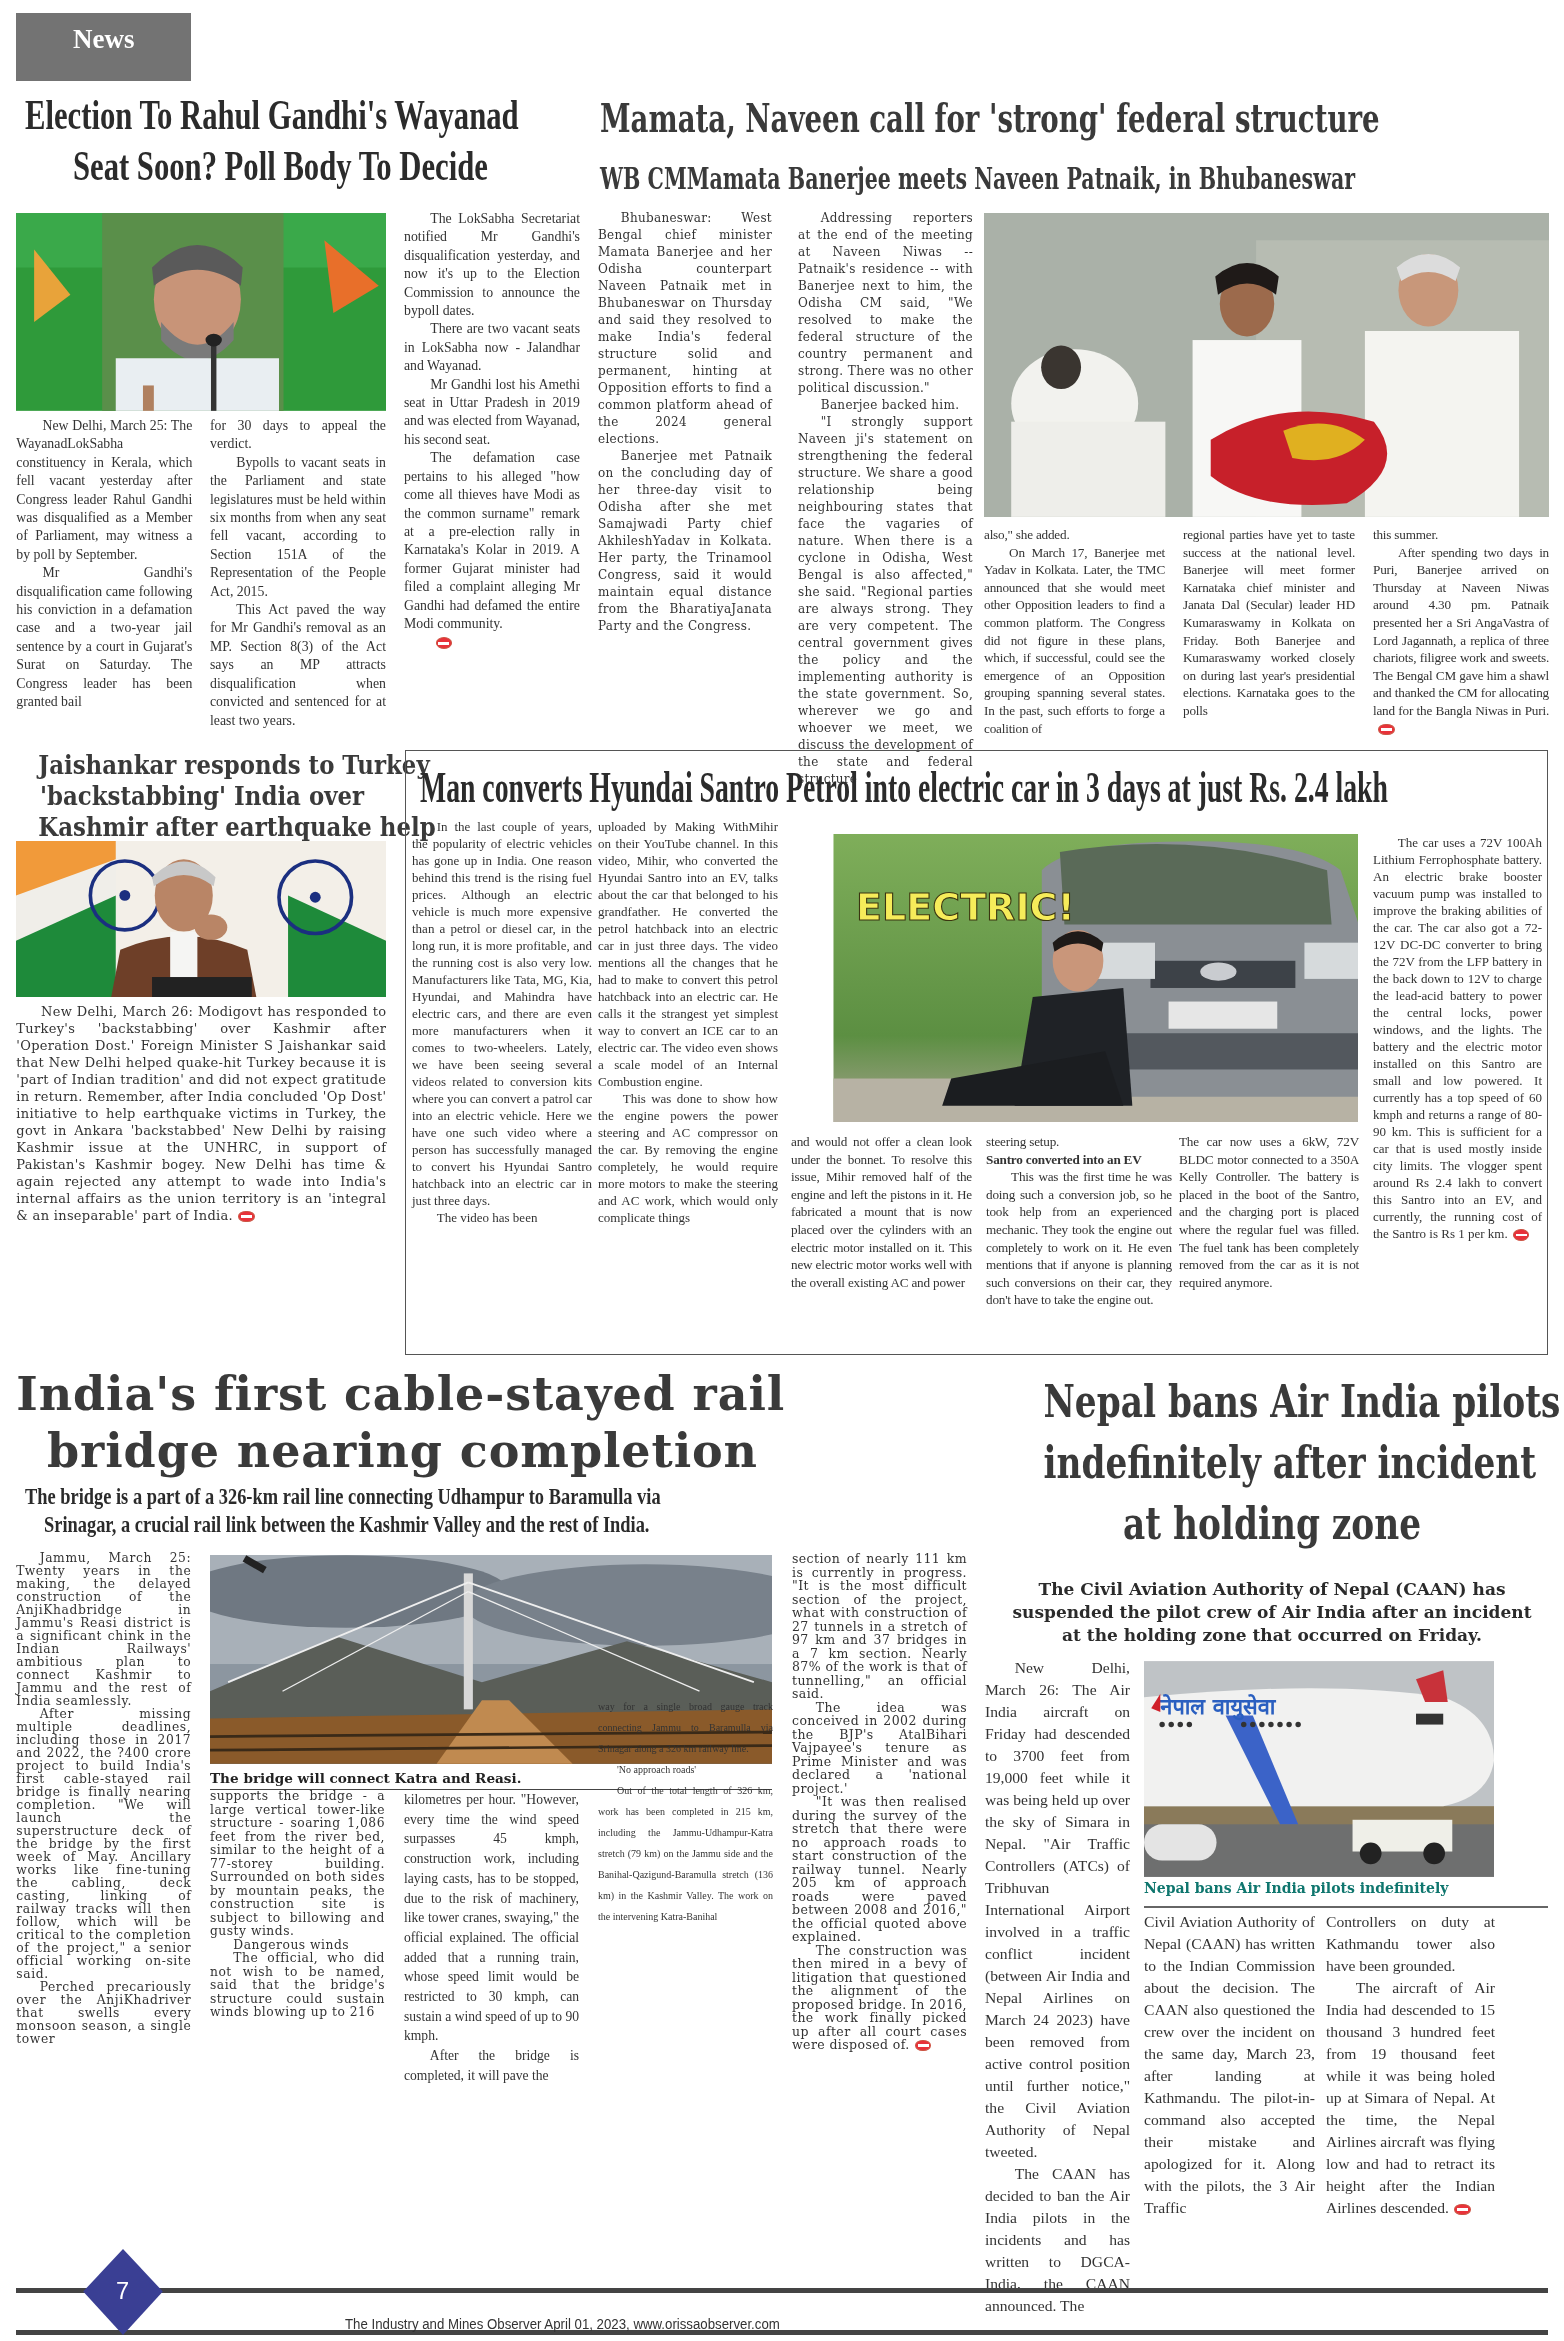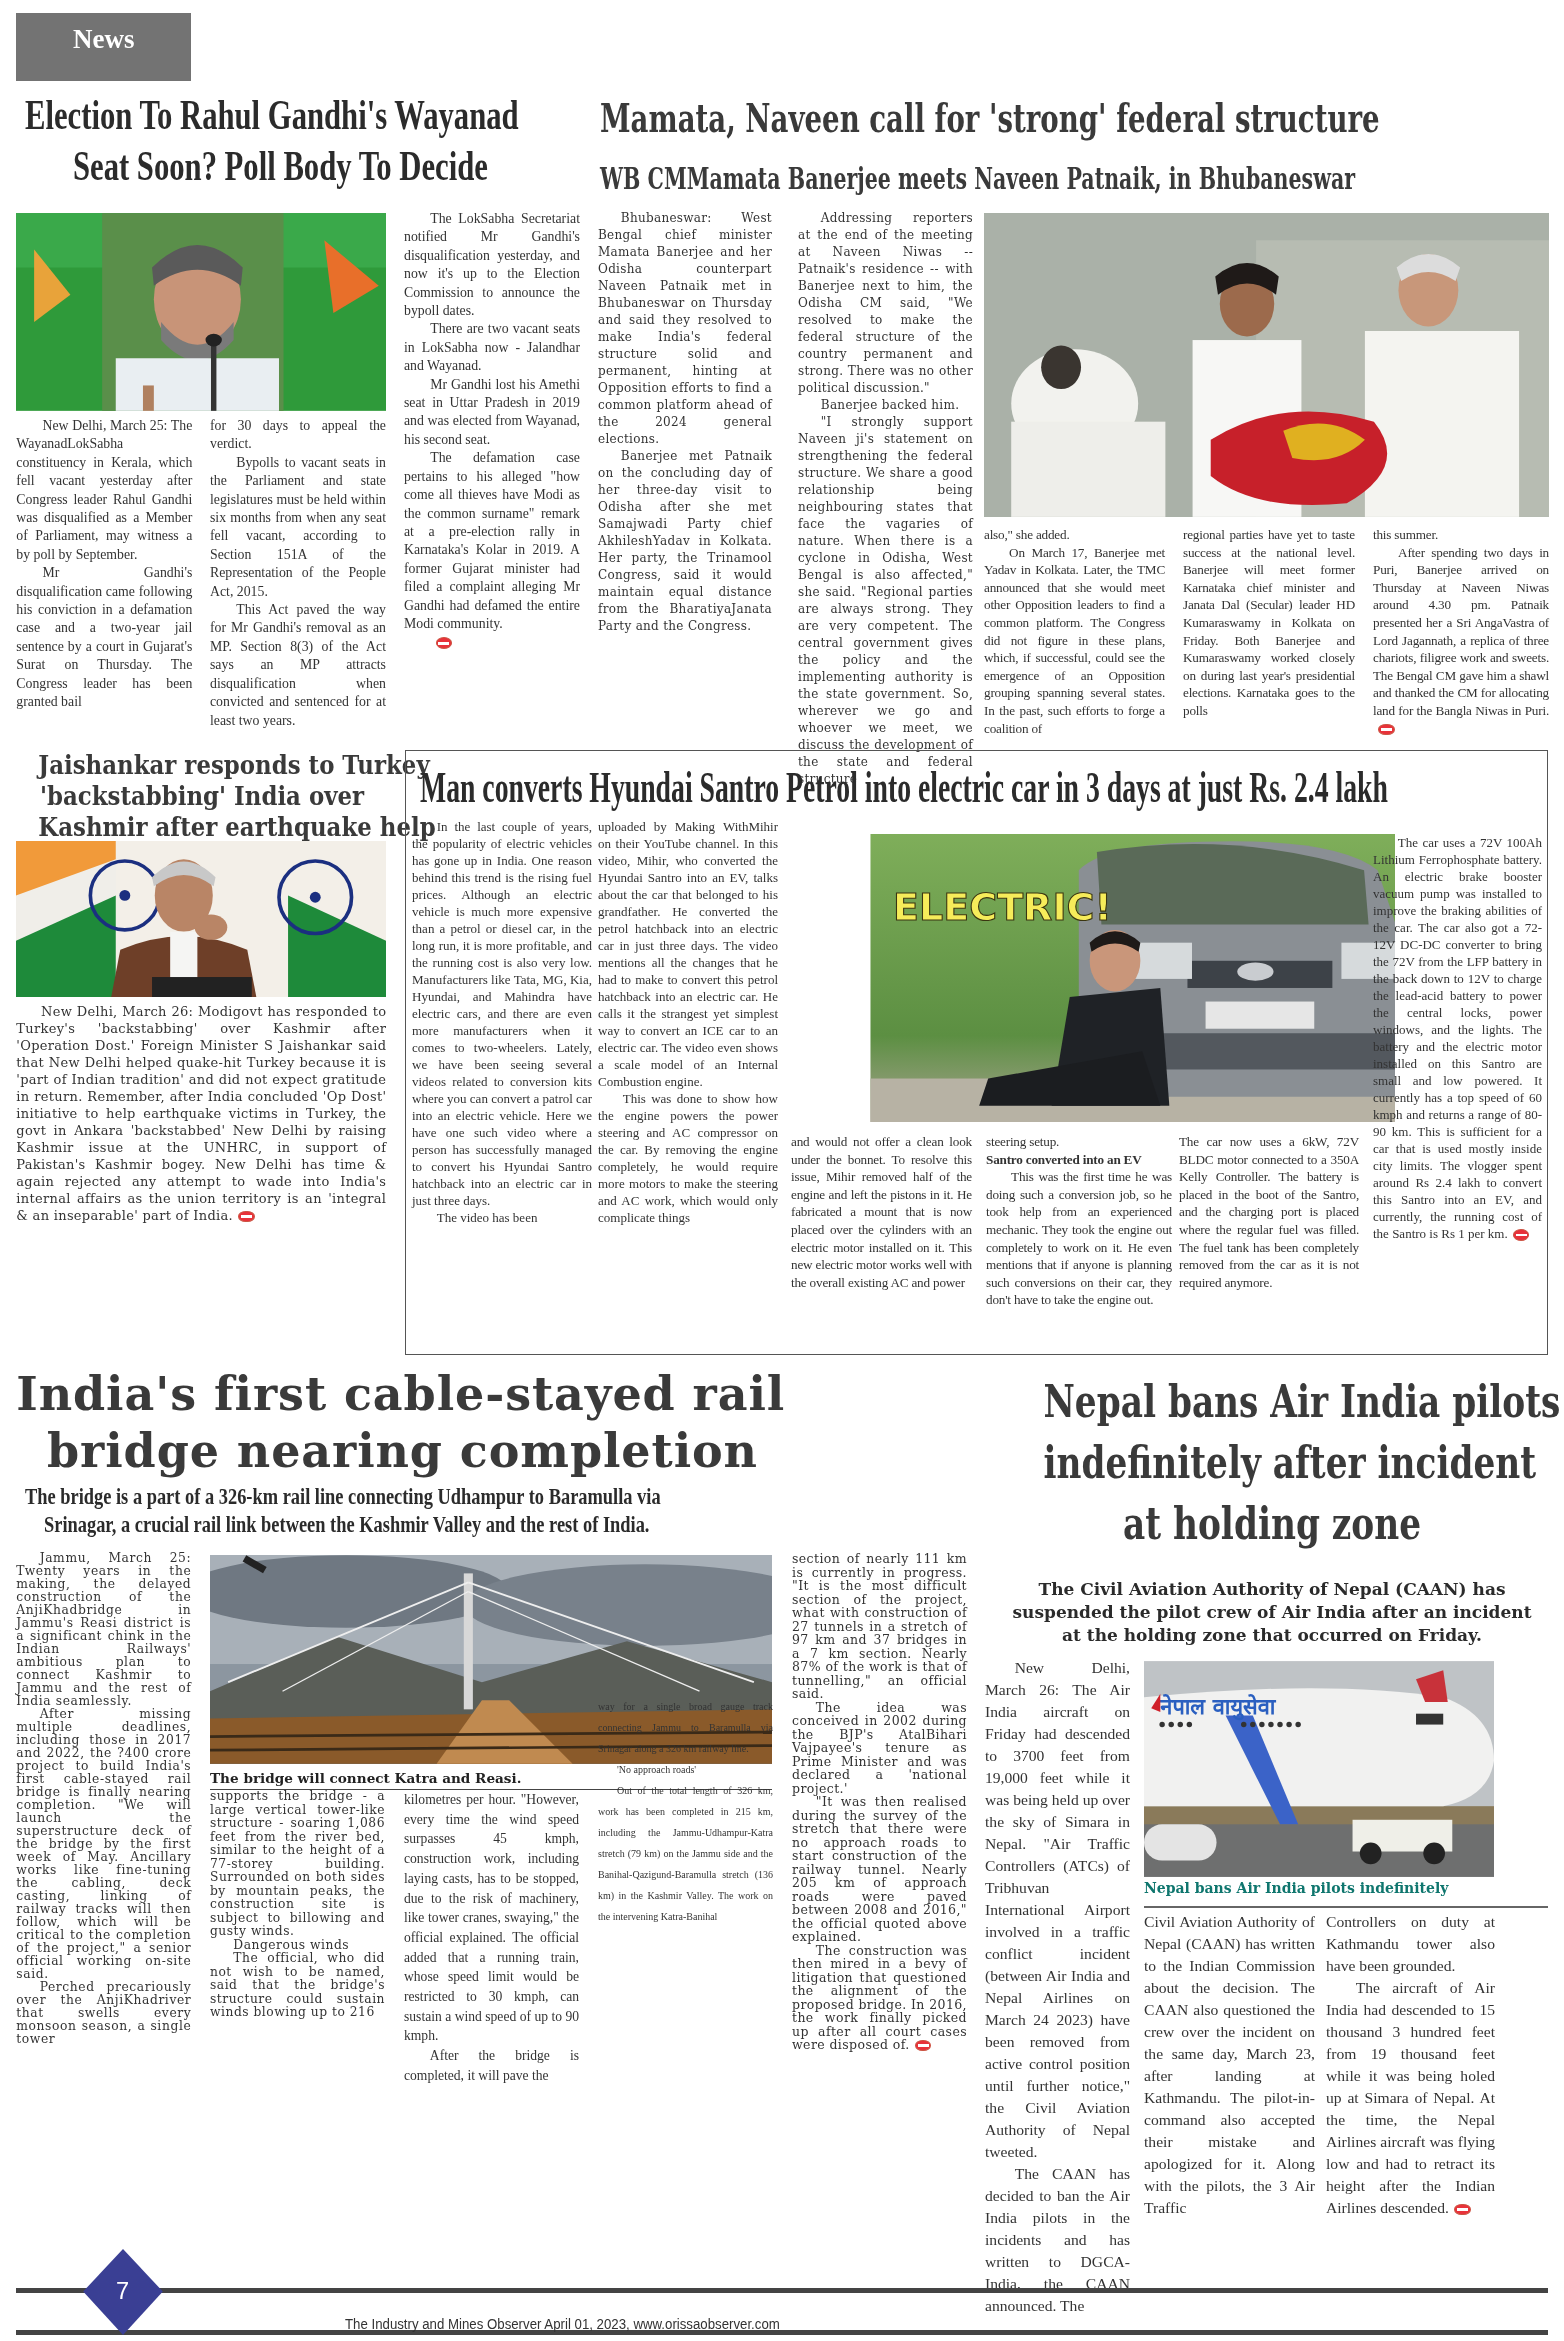--- a/index.html
+++ b/index.html
@@ -59,21 +59,21 @@
     <path d="M160 120 Q200 170 240 120 L240 140 Q200 185 160 140Z" fill="#7a7a7a"></path>
     <rect x="110" y="160" width="180" height="58" fill="#e9eef2"></rect>
     <rect x="215" y="140" width="6" height="78" fill="#333"></rect>
     <ellipse cx="218" cy="140" rx="9" ry="7" fill="#222"></ellipse>
     <rect x="140" y="190" width="12" height="28" fill="#b08060"></rect>
   </svg>
 </div>
 
 <div class="abs col" style="left:16.3px; top:417px; width:176px;">
   <p>New Delhi, March 25: The WayanadLokSabha constituency in Kerala, which fell vacant yesterday after Congress leader Rahul Gandhi was disqualified as a Member of Parliament, may witness a by poll by September.</p>
-  <p>Mr Gandhi's disqualification came following his conviction in a defamation case and a two-year jail sentence by a court in Gujarat's Surat on Thursday. The Congress leader has been granted bail</p>
+  <p>Mr Gandhi's disqualification came following his conviction in a defamation case and a two-year jail sentence by a court in Gujarat's Surat on Saturday. The Congress leader has been granted bail</p>
 </div>
 <div class="abs col" style="left:210px; top:417px; width:176px;">
   <p class="noindent">for 30 days to appeal the verdict.</p>
   <p>Bypolls to vacant seats in the Parliament and state legislatures must be held within six months from when any seat fell vacant, according to Section 151A of the Representation of the People Act, 2015.</p>
   <p>This Act paved the way for Mr Gandhi's removal as an MP. Section 8(3) of the Act says an MP attracts disqualification when convicted and sentenced for at least two years.</p>
 </div>
 <div class="abs col" style="left:404px; top:210px; width:176px;">
   <p>The LokSabha Secretariat notified Mr Gandhi's disqualification yesterday, and now it's up to the Election Commission to announce the bypoll dates.</p>
   <p>There are two vacant seats in LokSabha now - Jalandhar and Wayanad.</p>
   <p>Mr Gandhi lost his Amethi seat in Uttar Pradesh in 2019 and was elected from Wayanad, his second seat.</p>
@@ -160,21 +160,21 @@
 
 <div class="abs col small" style="left:412px; top:818px; width:180px;">
   <p>In the last couple of years, the popularity of electric vehicles has gone up in India. One reason behind this trend is the rising fuel prices. Although an electric vehicle is much more expensive than a petrol or diesel car, in the long run, it is more profitable, and the running cost is also very low. Manufacturers like Tata, MG, Kia, Hyundai, and Mahindra have electric cars, and there are even more manufacturers when it comes to two-wheelers. Lately, we have been seeing several videos related to conversion kits where you can convert a patrol car into an electric vehicle. Here we have one such video where a person has successfully managed to convert his Hyundai Santro hatchback into an electric car in just three days.</p>
   <p>The video has been</p>
 </div>
 <div class="abs col small" style="left:598px; top:818px; width:180px;">
   <p class="noindent">uploaded by Making WithMihir on their YouTube channel. In this video, Mihir, who converted the Hyundai Santro into an EV, talks about the car that belonged to his grandfather. He converted the petrol hatchback into an electric car in just three days. The video mentions all the changes that he had to make to convert this petrol hatchback into an electric car. He calls it the strangest yet simplest way to convert an ICE car to an electric car. The video even shows a scale model of an Internal Combustion engine.</p>
   <p>This was done to show how the engine powers the power steering and AC compressor on the car. By removing the engine completely, he would require more motors to make the steering and AC work, which would only complicate things</p>
 </div>
 
-<div class="abs photo" style="left:828px; top:834px; width:567px; height:368px;padding-left:42px;">
+<div class="abs photo" style="left:791px; top:834px; width:567px; height:368px;padding-left:42px;">
   <svg width="567" height="288" viewBox="0 0 625 318">
     <defs>
       <linearGradient id="bg" x1="0" y1="0" x2="0" y2="1">
         <stop offset="0" stop-color="#7fae5a"></stop>
           <stop offset="0.7" stop-color="#5c8f42"></stop>
           <stop offset="1" stop-color="#a9a392"></stop>
       </linearGradient>
     </defs>
     <rect width="625" height="318" fill="url(#bg)"></rect>
     <rect x="0" y="270" width="625" height="48" fill="#b7b2a4"></rect>

